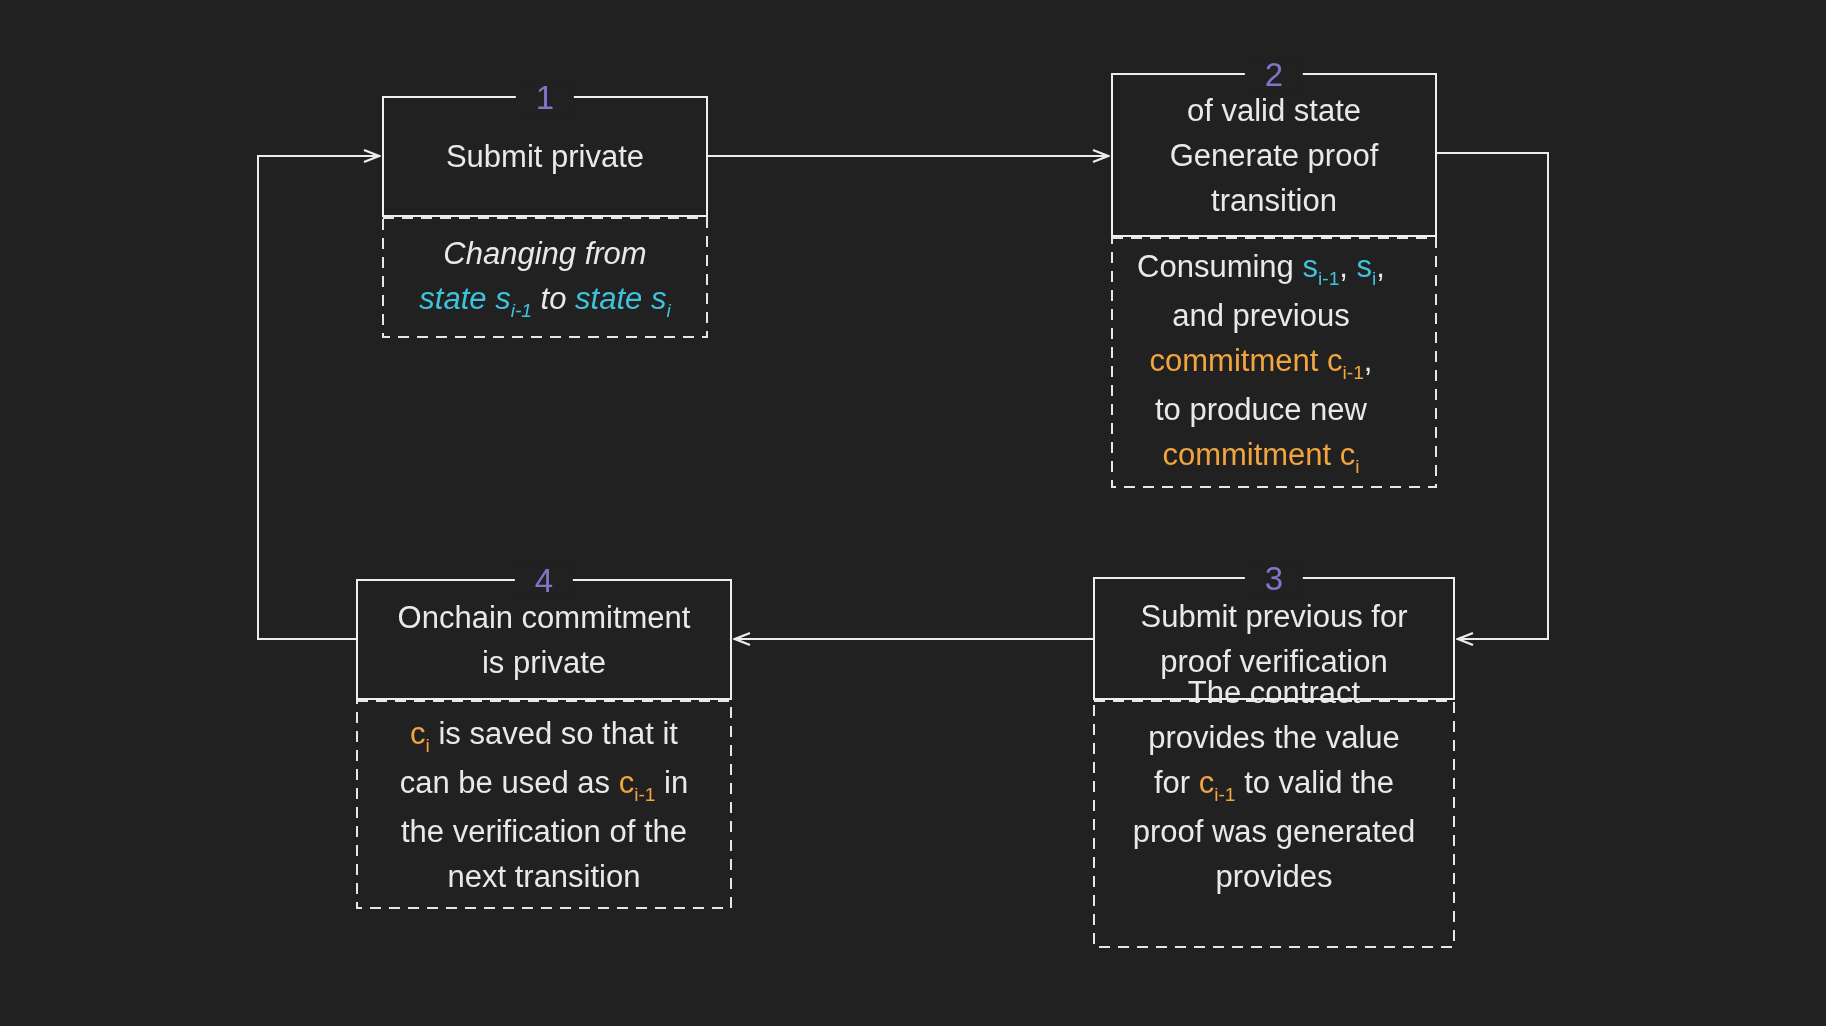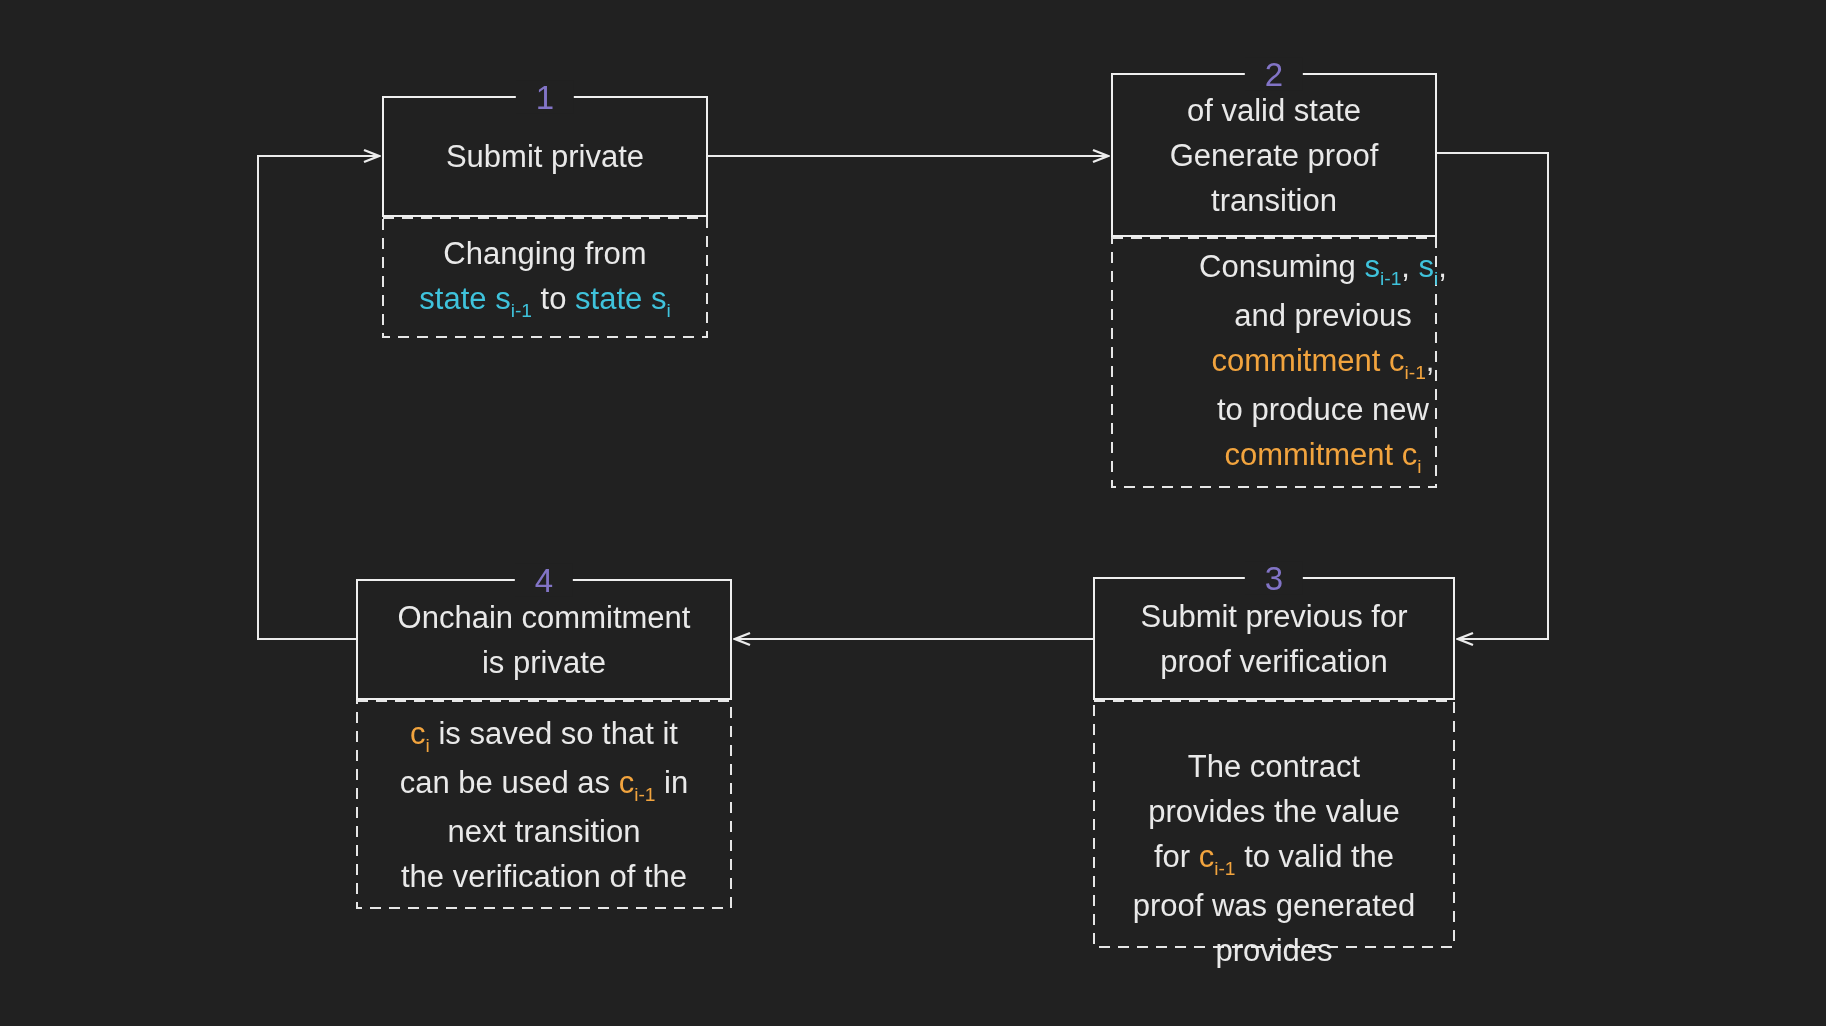--- a/index.html
+++ b/index.html
@@ -15,27 +15,27 @@
   .solid{border:2px solid #efefef;}
   .num{
     position:absolute;top:0;left:50%;transform:translate(-50%,-52%);
     background:#212121;padding:0 20px;font-size:33px;line-height:1;font-weight:400;
   }
   .title{font-size:31px;line-height:45px;white-space:nowrap;}
   .note{font-size:31px;line-height:45px;white-space:nowrap;}
   .sub{font-size:0.62em;display:inline-block;transform:translateY(0.42em);}
   
   .s1{left:382px;top:96px;width:326px;height:121px;}
-  .d1{left:382px;top:217px;width:326px;height:121px;}
+  .d1{left:382px;top:217px;width:326px;height:121px;font-style:italic;}
   
   .s2{left:1111px;top:73px;width:326px;height:164px;}
-  .d2{left:1160px;top:237px;width:326px;height:251px;justify-content:center;}
+  .d2{left:1098px;top:237px;width:326px;height:251px;justify-content:center;}
   
   .s3{left:1093px;top:577px;width:362px;height:123px;}
-  .d3{left:1093px;top:734px;width:362px;height:248px;}
+  .d3{left:1093px;top:660px;width:362px;height:248px;}
   
   .s4{left:356px;top:579px;width:376px;height:121px;}
   .d4{left:356px;top:700px;width:376px;height:209px;}
 </style>
 </head>
 <body>
 
 <div class="canvas">
 
   <svg class="wires" viewBox="0 0 1826 1026" xmlns="http://www.w3.org/2000/svg">
@@ -111,18 +111,18 @@
     <span class="num" style="color: rgb(130, 116, 198);">4</span>
     <div class="title">
         <div><span>Onchain commitment</span></div>
         <div><span>is private</span></div>
       </div>
   </section>
   <section class="node d4">
     <div class="note">
         <div><span style="color: rgb(242, 164, 62);">c</span><span class="sub" style="color: rgb(242, 164, 62);">i</span><span> is saved so that it</span></div>
         <div><span>can be used as </span><span style="color: rgb(242, 164, 62);">c</span><span class="sub" style="color: rgb(242, 164, 62);">i-1</span><span> in</span></div>
+        <div><span>the verification of the</span></div>
         <div><span>next transition</span></div>
-        <div><span>the verification of the</span></div>
       </div>
   </section>
 
 </div>
 
 </body></html>

